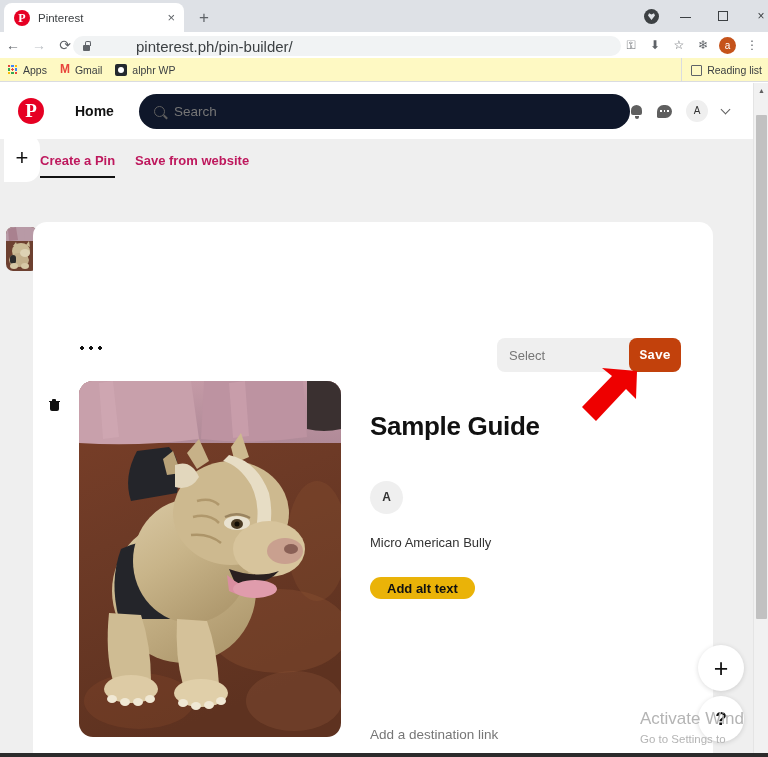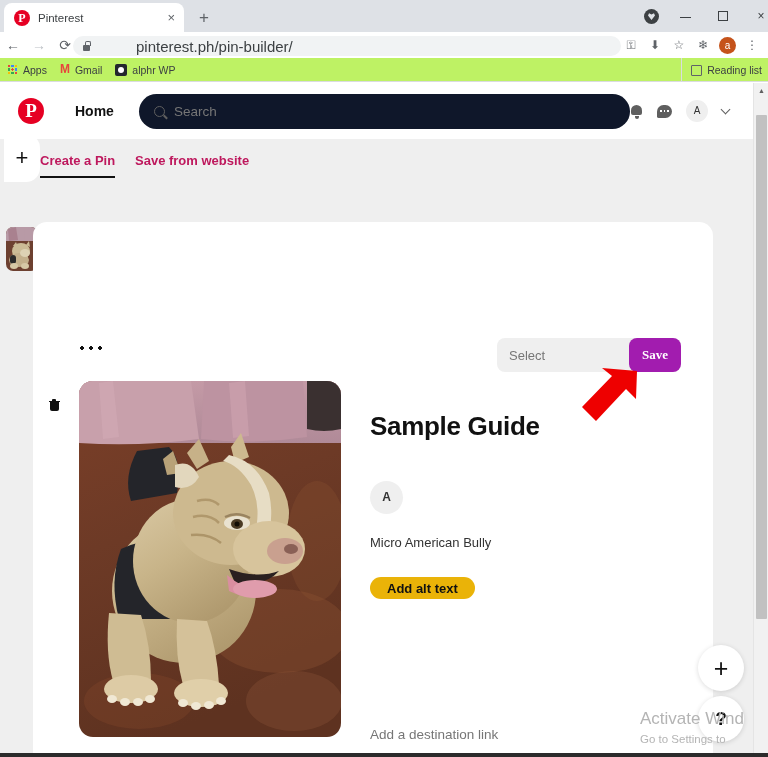--- a/index.html
+++ b/index.html
@@ -80,21 +80,21 @@
   .tb-right { position: absolute; right: 4px; top: 0; height: 26px; display: flex; align-items: center; }
   .tb-ico { width: 24px; height: 26px; text-align: center; line-height: 26px; font-size: 12px; color: #5f6368; }
   .profile-av {
     width: 17px; height: 17px; border-radius: 50%; background: #c5531b;
     color: #fff; font-size: 10px; text-align: center; line-height: 17px;
     margin: 0 4px;
   }
 
   .bookmarks {
     position: absolute; left: 0; top: 58px; width: 768px; height: 24px;
-    background: #bef264; border-bottom: 1px solid #dadce0;
+    background: #fef9c3; border-bottom: 1px solid #dadce0;
     display: flex; align-items: center; padding-left: 7px; gap: 13px;
   }
   .bm { display: flex; align-items: center; gap: 5px; font-size: 10.5px; color: #3c4043; }
   .bm-grid {
     width: 11px; height: 11px;
     background:
       radial-gradient(circle 1.3px at 1.8px 1.8px, #e8453c 99%, transparent),
       radial-gradient(circle 1.3px at 5.5px 1.8px, #4285f4 99%, transparent),
       radial-gradient(circle 1.3px at 9.2px 1.8px, #fbbc05 99%, transparent),
       radial-gradient(circle 1.3px at 1.8px 5.5px, #34a853 99%, transparent),
@@ -229,23 +229,23 @@
     background: #efefef; border-radius: 8px;
     display: flex; align-items: center; padding: 0 12px; gap: 16px;
   }
   .select-label { font-size: 13px; color: #767676; flex: 1; }
   .select-chev {
     width: 7px; height: 7px; border-right: 2px solid #111;
     border-bottom: 2px solid #111; transform: rotate(45deg); margin-top: -4px;
   }
   .save-btn {
     position: absolute; left: 596px; top: 116px; width: 52px; height: 34px;
-    background: #a21caf; border-radius: 8px; border: none;
+    background: #c2410c; border-radius: 8px; border: none;
     color: #ffffff; font-size: 13px; font-weight: bold;
-    font-family: Liberation Serif, serif;
+    font-family: Liberation Mono, monospace;
     cursor: pointer;
   }
 
   .photo {
     position: absolute; left: 46px; top: 159px; width: 262px; height: 356px;
     border-radius: 14px; overflow: hidden;
   }
   .del-btn {
     position: absolute; left: 4px; top: 166px;
     width: 34px; height: 34px; border-radius: 50%; background: #ffffff;

